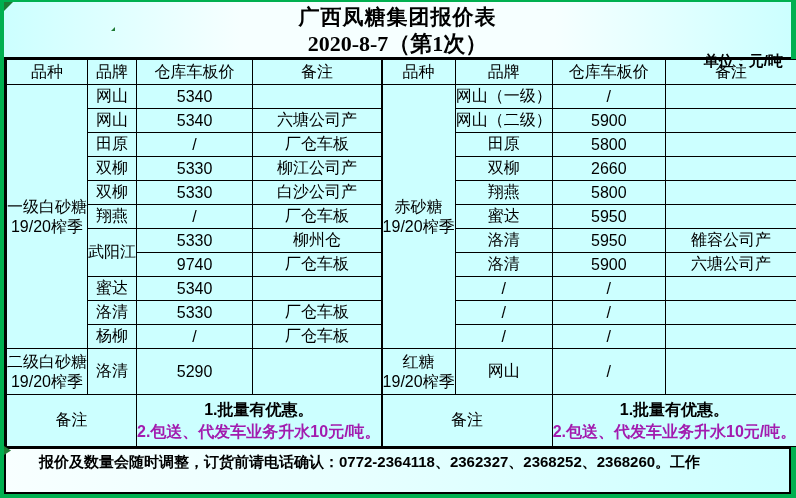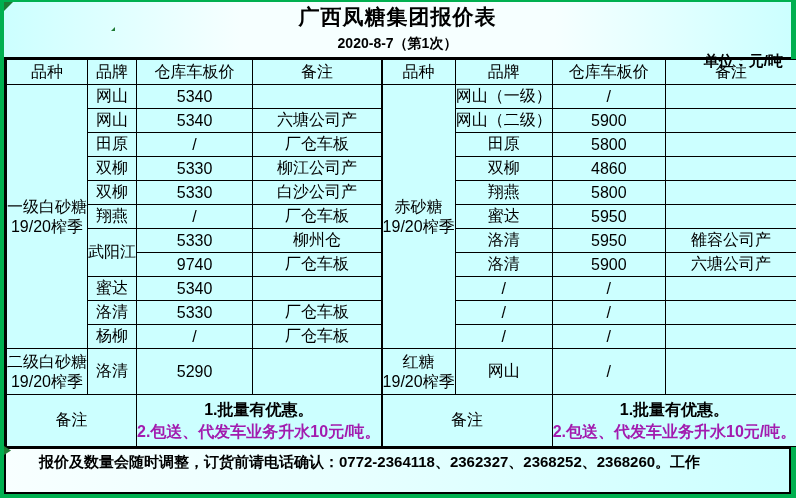--- a/index.html
+++ b/index.html
@@ -19,21 +19,21 @@
   }
   .titlebar{
     height:29px;display:flex;align-items:flex-end;justify-content:center;
     background:linear-gradient(90deg,#CCFFFF 0%,#F6FFFF 30%,#F6FFFF 70%,#CCFFFF 100%);
   }
   .titlebar .title{font-size:21px;font-weight:bold;color:#000;letter-spacing:1px;}
   .subtitlebar{
     position:relative;height:26px;display:flex;align-items:center;justify-content:center;
     background:linear-gradient(90deg,#CCFFFF 0%,#F6FFFF 30%,#F6FFFF 70%,#CCFFFF 100%);
   }
-  .subtitlebar .subtitle{font-size:14px;font-weight:bold;color:#000;}
+  .subtitlebar .subtitle{font-size:22px;font-weight:bold;color:#000;font-family:Liberation Serif, serif;}
   .unit{
     position:absolute;right:8px;top:21px;font-size:15px;color:#000;font-weight:bold;
   }
   .main{display:flex;border:2px solid #000;border-bottom:none;box-sizing:border-box;}
   table.half{
     border-collapse:collapse;table-layout:fixed;
     background:#CCFFFF;
   }
   table.half td,table.half th{
     border:1px solid #000;
@@ -205,21 +205,21 @@
               <td>5900</td>
               <td class="note-cell"></td>
             </tr>
             <tr class="data-row">
               <td>田原</td>
               <td>5800</td>
               <td class="note-cell"></td>
             </tr>
             <tr class="data-row">
               <td>双柳</td>
-              <td>4860</td>
+              <td>2660</td>
               <td class="note-cell"></td>
             </tr>
             <tr class="data-row">
               <td>翔燕</td>
               <td>5800</td>
               <td class="note-cell"></td>
             </tr>
             <tr class="data-row">
               <td>蜜达</td>
               <td>5950</td>

